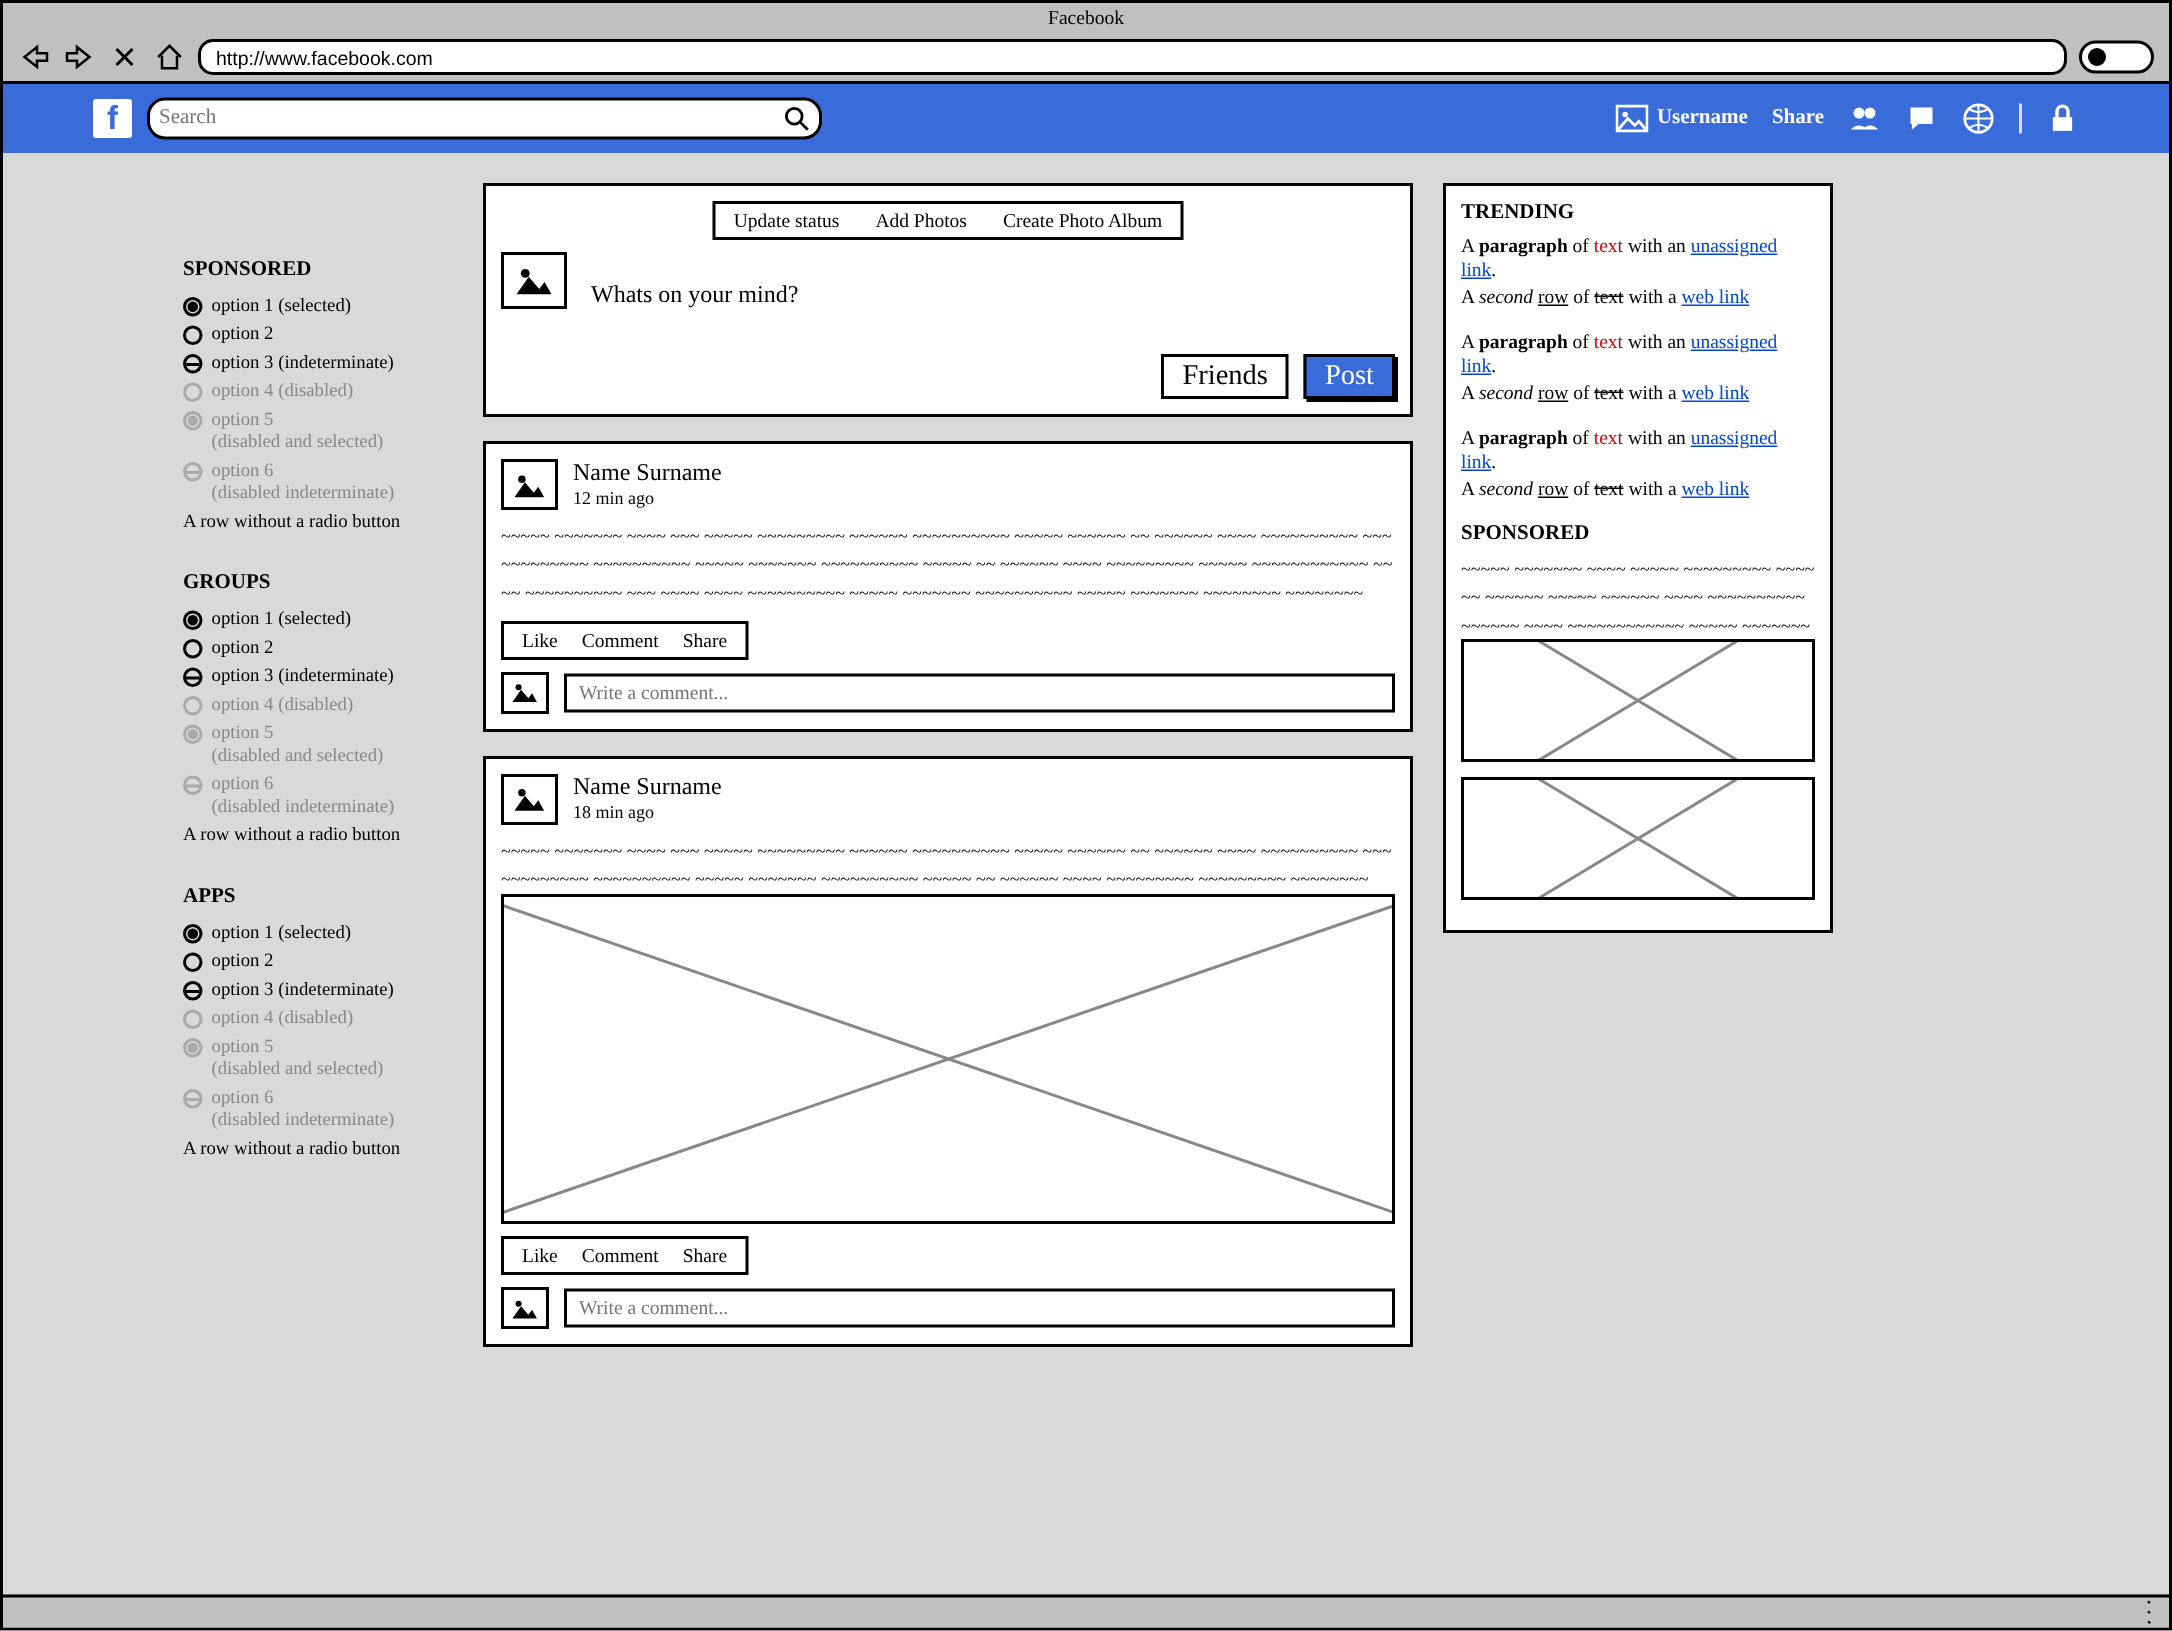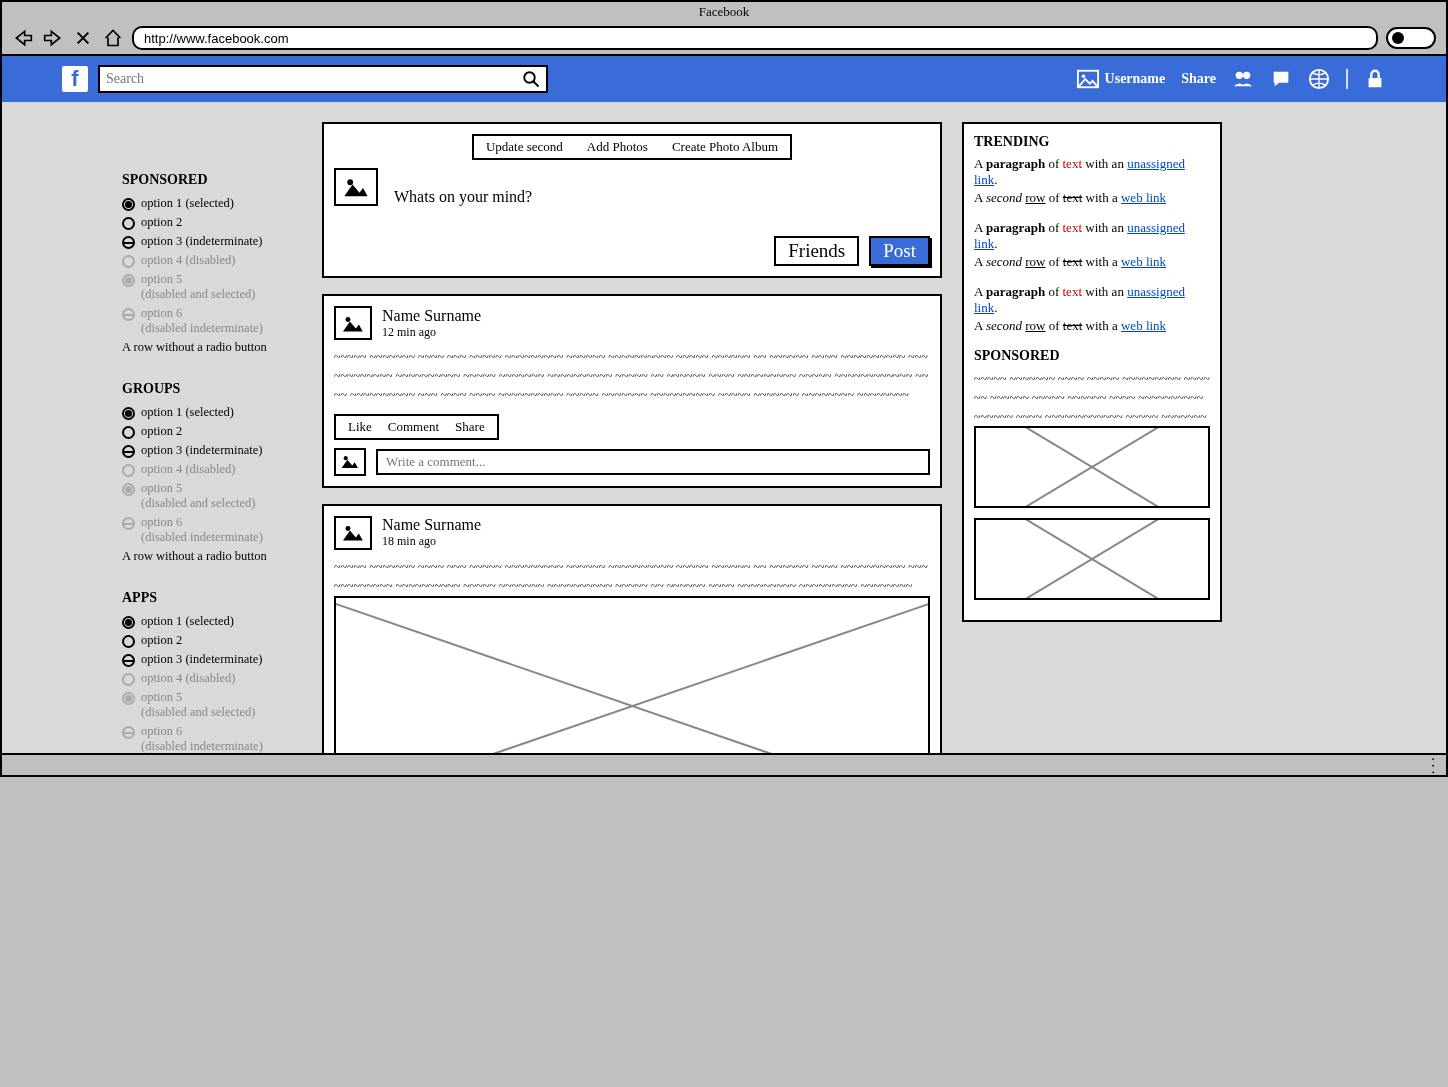--- a/index.html
+++ b/index.html
@@ -1,34 +1,34 @@
 <!DOCTYPE html>
 <html><head>
 <meta charset="utf-8">
 <style>
 * { box-sizing: border-box; margin: 0; padding: 0; }
 body { font-family: "Comic Sans MS", "Segoe Script", cursive; background: #c0c0c0; width: 1448px; height: 1087px; overflow: hidden; }
 
 
-.browser-window { border: 2px solid #000; background: #c0c0c0; height: 777px; display: flex; flex-direction: column; }
+.browser-window { border: 2px solid #000; background: #c0c0c0; height: 1087px; display: flex; flex-direction: column; }
 .title-bar { text-align: center; font-size: 13px; padding: 2px 0; }
 .toolbar { display: flex; align-items: center; padding: 4px 10px; gap: 8px; }
 .nav-btn { width: 22px; height: 22px; display: flex; align-items: center; justify-content: center; }
 .url-bar { flex: 1; background: #fff; border: 2px solid #000; border-radius: 10px; padding: 2px 10px; font-size: 13px; height: 24px; }
 .lozenge { width: 50px; height: 22px; border: 2px solid #000; border-radius: 11px; background: #fff; display:flex; align-items:center; padding-left:4px;}
 .lozenge::before{content:"";width:12px;height:12px;border-radius:50%;background:#000;}
 
 .content-area { flex: 1; border-top: 2px solid #000; background: #d9d9d9; display: flex; flex-direction: column; overflow: hidden; }
 .status-bar { height: 22px; border-top: 2px solid #000; background: #c0c0c0; display:flex; justify-content:flex-end; align-items:center; padding-right:6px;}
 .resize-grip{font-size:14px; transform: rotate(-45deg);}
 
 
 .fb-header { background: #3a6cd9; height: 46px; display: flex; align-items: center; padding: 0 60px; color: #fff; font-weight: bold; }
 .fb-logo { width: 26px; height: 26px; background: #fff; color: #3a6cd9; display: flex; align-items: flex-end; justify-content: center; font-family: Arial, sans-serif; font-weight: bold; font-size: 22px; margin-right: 10px; border-radius:2px;}
-.search-box { flex: 0 0 450px; background: #fff; border: 2px solid #000; border-radius: 0; height: 28px; display: flex; align-items: center; padding: 0 6px; }
+.search-box { flex: 0 0 450px; background: #fff; border: 2px solid #000; border-radius: 12px; height: 28px; display: flex; align-items: center; padding: 0 6px; }
 .search-box input { border: none; outline: none; flex: 1; font-family: inherit; font-size: 14px; }
 .header-right { margin-left: auto; display: flex; align-items: center; gap: 16px; font-size: 14px; }
 .header-right .sep { width: 2px; height: 20px; background: #fff; opacity: 0.8; }
 .icon-sm { width: 22px; height: 22px; }
 .user-block{display:flex;align-items:center;gap:6px;}
 
 
 .main { flex: 1; display: flex; padding: 20px 40px; gap: 20px; overflow: hidden; }
 .sidebar-left { width: 260px; padding-top: 50px; font-size: 13px; padding-left: 80px;}
 .sidebar-right { width: 260px; }
@@ -252,21 +252,21 @@
             </div>
           <div class="sb-item norow">
               <span>A row without a radio button</span>
             </div>
         </div>
       </div>
 
       <div class="feed">
         <div class="card composer">
           <div style="text-align:center"><div class="composer-tabs">
-            <span>Update second</span>
+            <span>Update status</span>
             <span>Add Photos</span>
             <span>Create Photo Album</span>
           </div></div>
           <div class="composer-body">
             <div class="img-ph">
                 <svg viewBox="0 0 24 20">
                   <circle cx="7" cy="6" r="2.5" fill="#000"></circle>
                   <path d="M2 18 L9 8 L15 15 L18 11 L22 18 Z" fill="#000"></path>
                 </svg>
               </div>

